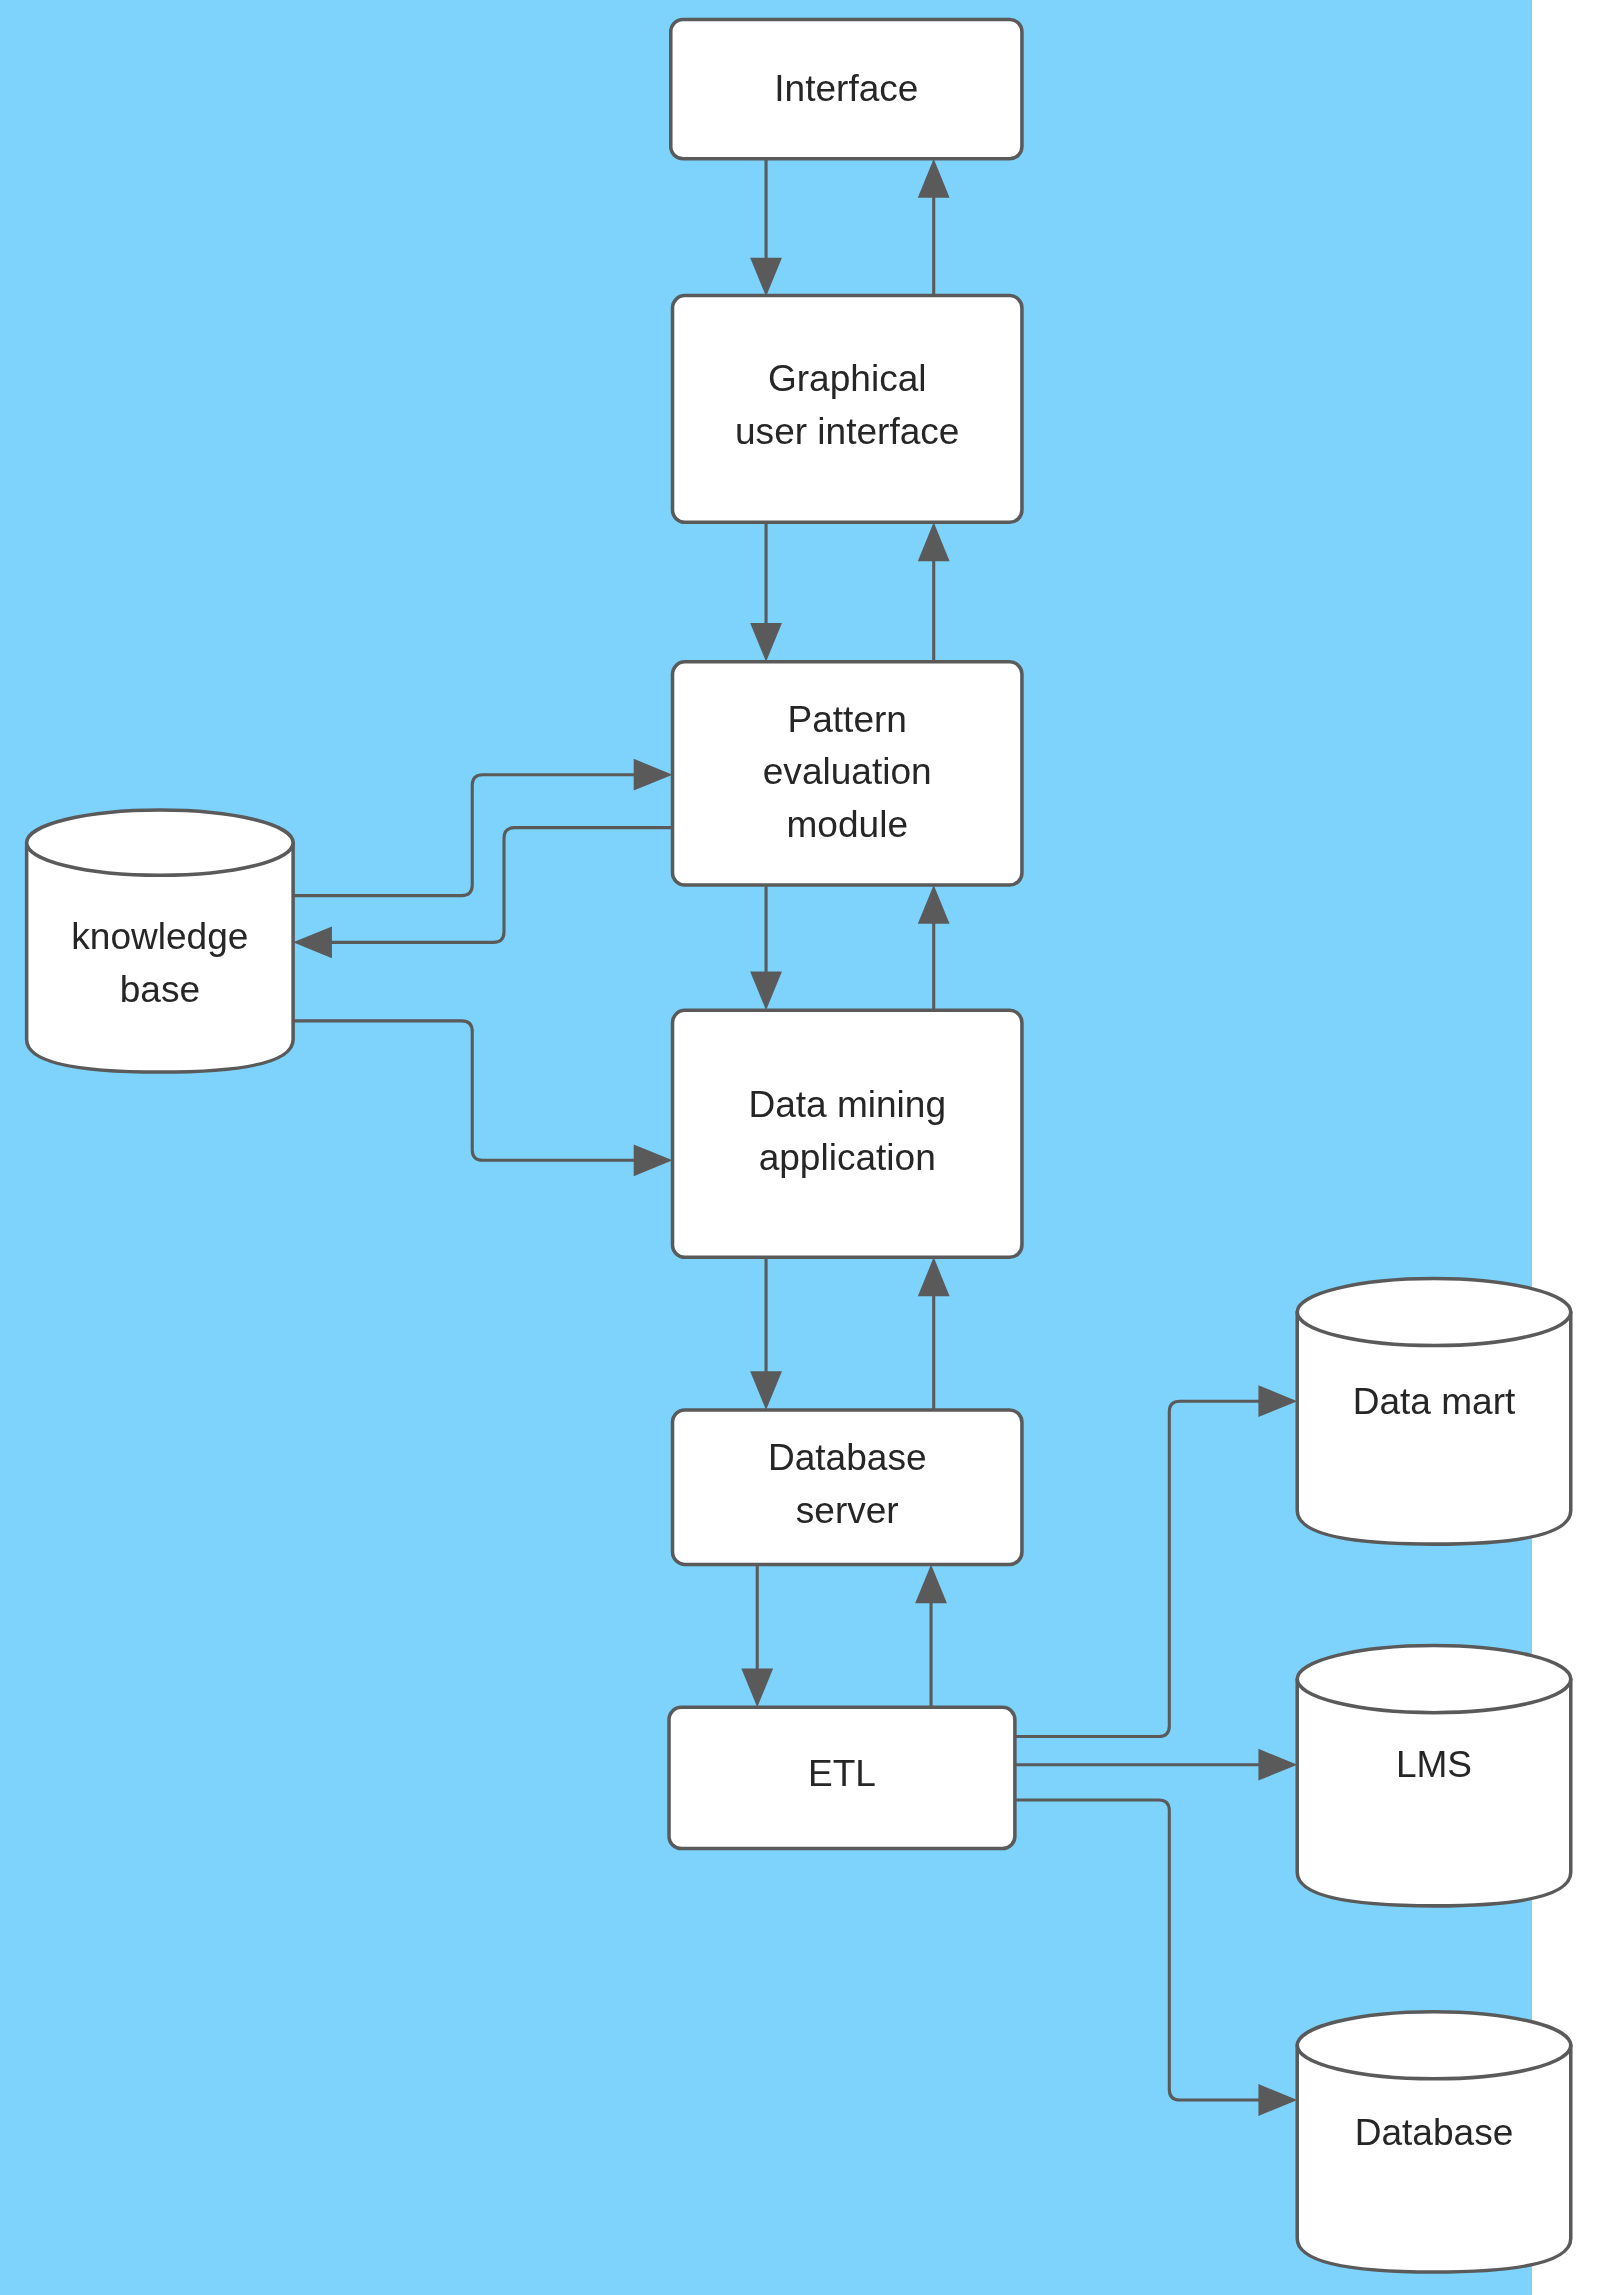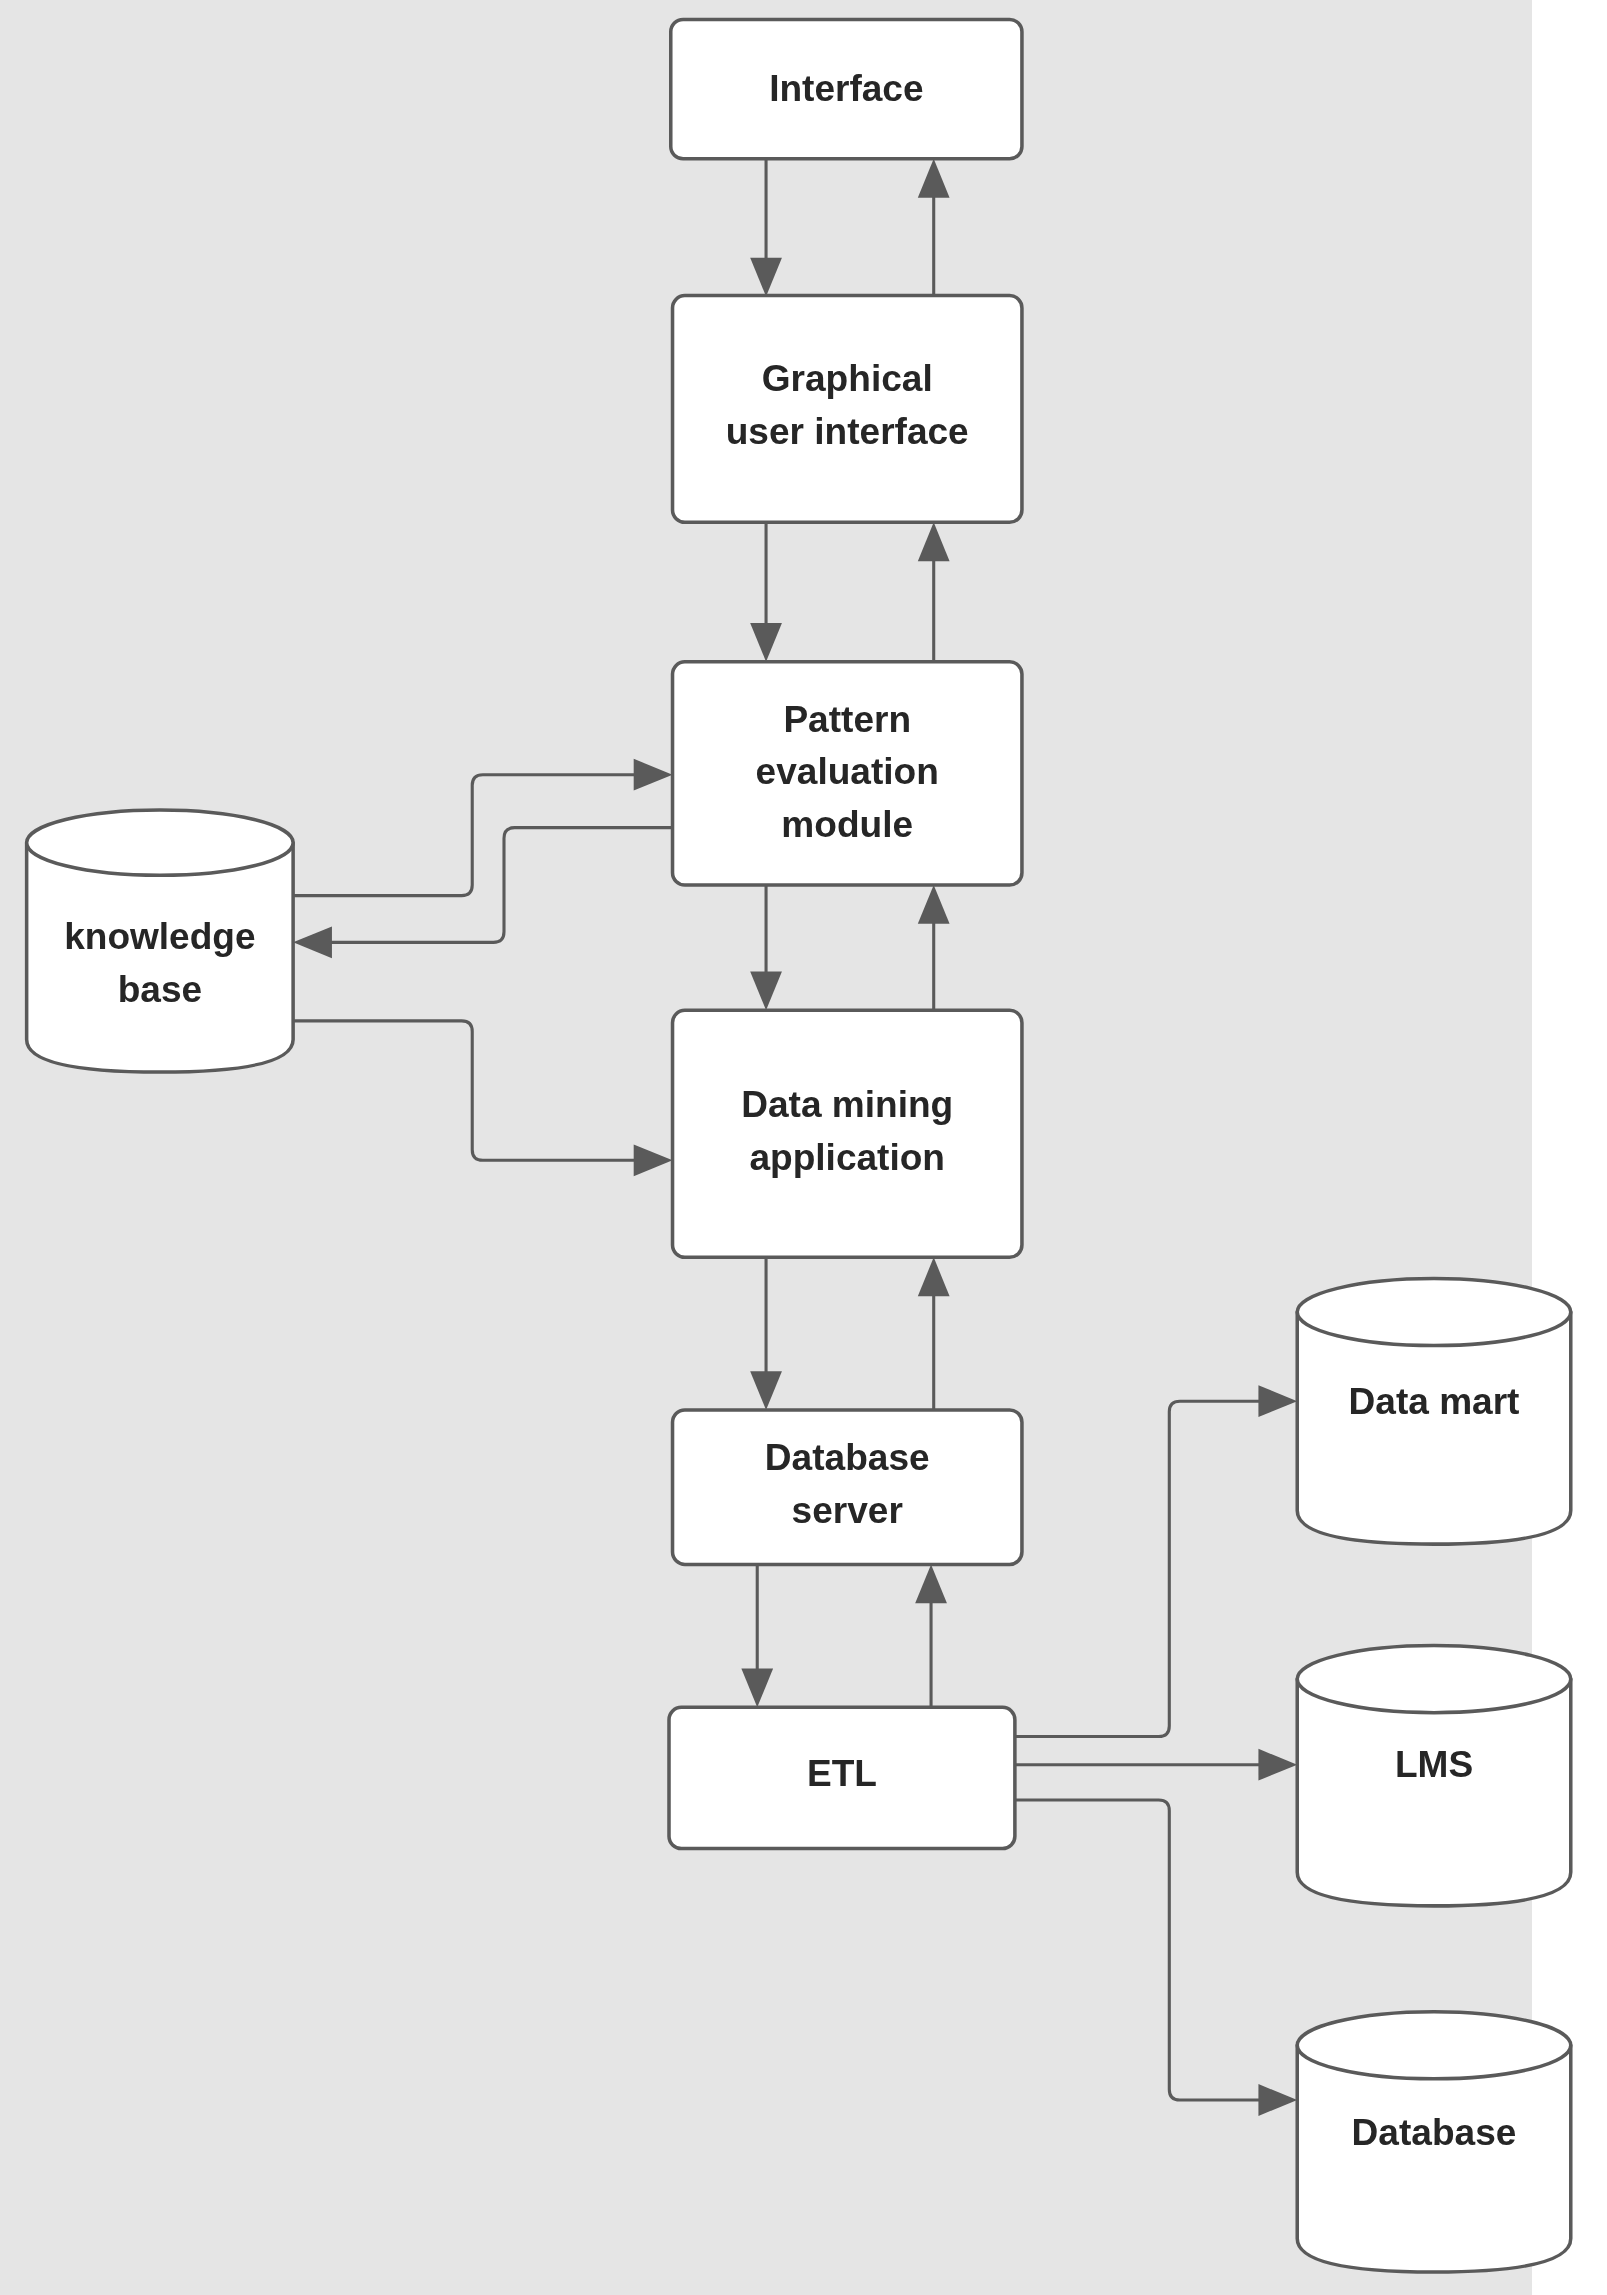--- a/index.html
+++ b/index.html
@@ -11,22 +11,21 @@
   body {
     width: 1608px;
     height: 2295px;
     overflow: hidden;
     font-family: "Liberation Sans", "DejaVu Sans", sans-serif;
   }
   #diagram-root {
     position: relative;
     width: 1532px;
     height: 2295px;
-    background: #e5e5e5;
-    font-weight: bold;
+    background: #7dd3fc;
   }
   svg.diagram-canvas {
     display: block;
     width: 1608px;
     height: 2295px;
   }
   .node-shape {
     fill: #ffffff;
     stroke: #5a5a5a;
     stroke-width: 4;

